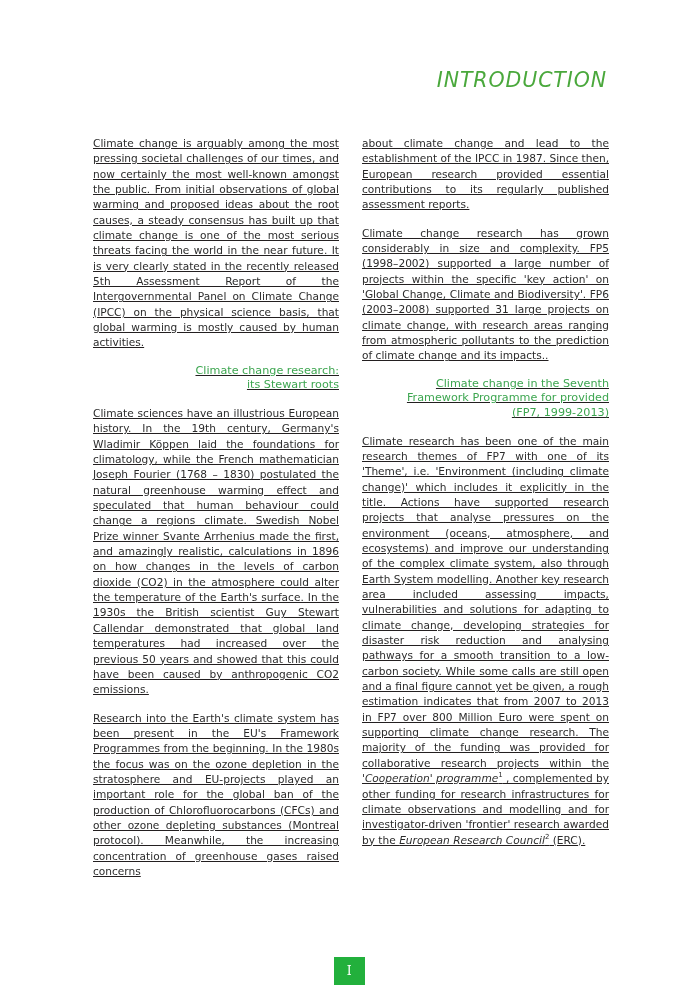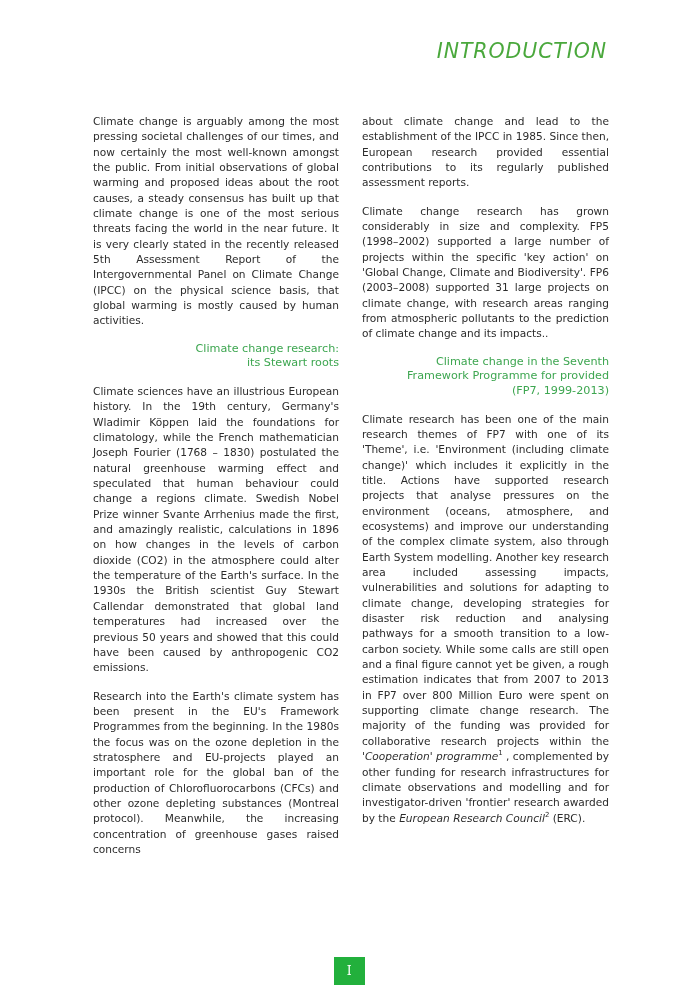--- a/index.html
+++ b/index.html
@@ -19,42 +19,43 @@
   .page {
     position: absolute;
     inset: 0;
     width: 699px;
     height: 992px;
   }
 
   
   .page-header {
     position: absolute;
-    top: 39px;
+    top: 68px;
     right: 92px;
     text-align: right;
   }
   .page-header .title {
     font-family: "DejaVu Sans", "Liberation Sans", sans-serif;
     font-style: italic;
     font-weight: 400;
     font-size: 20.5px;
     letter-spacing: 0.9px;
     color: #4aa83c;
     white-space: nowrap;
   }
 
   
   .columns {
     position: absolute;
-    top: 114px;
+    top: 136px;
     left: 93px;
     width: 516px;
     display: flex;
     gap: 23px;
+    text-decoration: underline;
   }
   .col {
     width: 246px;
     flex: 0 0 246px;
   }
   .col-right { width: 247px; flex: 0 0 247px; }
 
   p.body {
     margin: 0 0 13px 0;
     font-size: 10.6px;
@@ -124,21 +125,21 @@
       </h2>
 
       <p class="body">Climate sciences have an illustrious European history. In the 19th century, Germany's Wladimir Köppen laid the foundations for climatology, while the French mathematician Joseph Fourier (1768 – 1830) postulated the natural greenhouse warming effect and speculated that human behaviour could change a regions climate. Swedish Nobel Prize winner Svante Arrhenius made the first, and amazingly realistic, calculations in 1896 on how changes in the levels of carbon dioxide (CO2) in the atmosphere could alter the temperature of the Earth's surface. In the 1930s the British scientist Guy Stewart Callendar demonstrated that global land temperatures had increased over the previous 50 years and showed that this could have been caused by anthropogenic CO2 emissions.</p>
 
       <p class="body">Research into the Earth's climate system has been present in the EU's Framework Programmes from the beginning. In the 1980s the focus was on the ozone depletion in the stratosphere and EU-projects played an important role for the global ban of the production of Chlorofluorocarbons (CFCs) and other ozone depleting substances (Montreal protocol). Meanwhile, the increasing concentration of greenhouse gases raised concerns</p>
 
     </div>
 
     <div class="col col-right">
 
-      <p class="body">about climate change and lead to the establishment of the IPCC in 1985. Since then, European research provided essential contributions to its regularly published assessment reports.</p>
+      <p class="body">about climate change and lead to the establishment of the IPCC in 1987. Since then, European research provided essential contributions to its regularly published assessment reports.</p>
 
       <p class="body">Climate change research has grown considerably in size and complexity. FP5 (1998–2002) supported a large number of projects within the specific 'key action' on 'Global Change, Climate and Biodiversity'. FP6 (2003–2008) supported 31 large projects on climate change, with research areas ranging from atmospheric pollutants to the prediction of climate change and its impacts..</p>
 
       <h2 class="section-head tight-top">
         <span>Climate change in the Seventh</span><br>
         <span>Framework Programme for provided</span><br>
         <span>(FP7, 1999-2013)</span>
       </h2>
 
       <p class="body"><span>Climate research has been one of the main research themes of FP7 with one of its 'Theme', i.e. 'Environment (including climate change)' which includes it explicitly in the title. Actions have supported research projects that analyse pressures on the environment (oceans, atmosphere, and ecosystems) and improve our understanding of the complex climate system, also through Earth System modelling. Another key research area included assessing impacts, vulnerabilities and solutions for adapting to climate change, developing strategies for disaster risk reduction and analysing pathways for a smooth transition to a low-carbon society. While some calls are still open and a final figure cannot yet be given, a rough estimation indicates that from 2007 to 2013 in FP7 over 800 Million Euro were spent on supporting climate change research. The majority of the funding was provided for collaborative research projects within the </span><span class="italic">'Cooperation' programme</span><sup class="fn">1</sup><span> , complemented by other funding for research infrastructures for climate observations and modelling and for investigator-driven 'frontier' research awarded by the </span><span class="italic">European Research Council</span><sup class="fn">2</sup><span> (ERC).</span></p>

